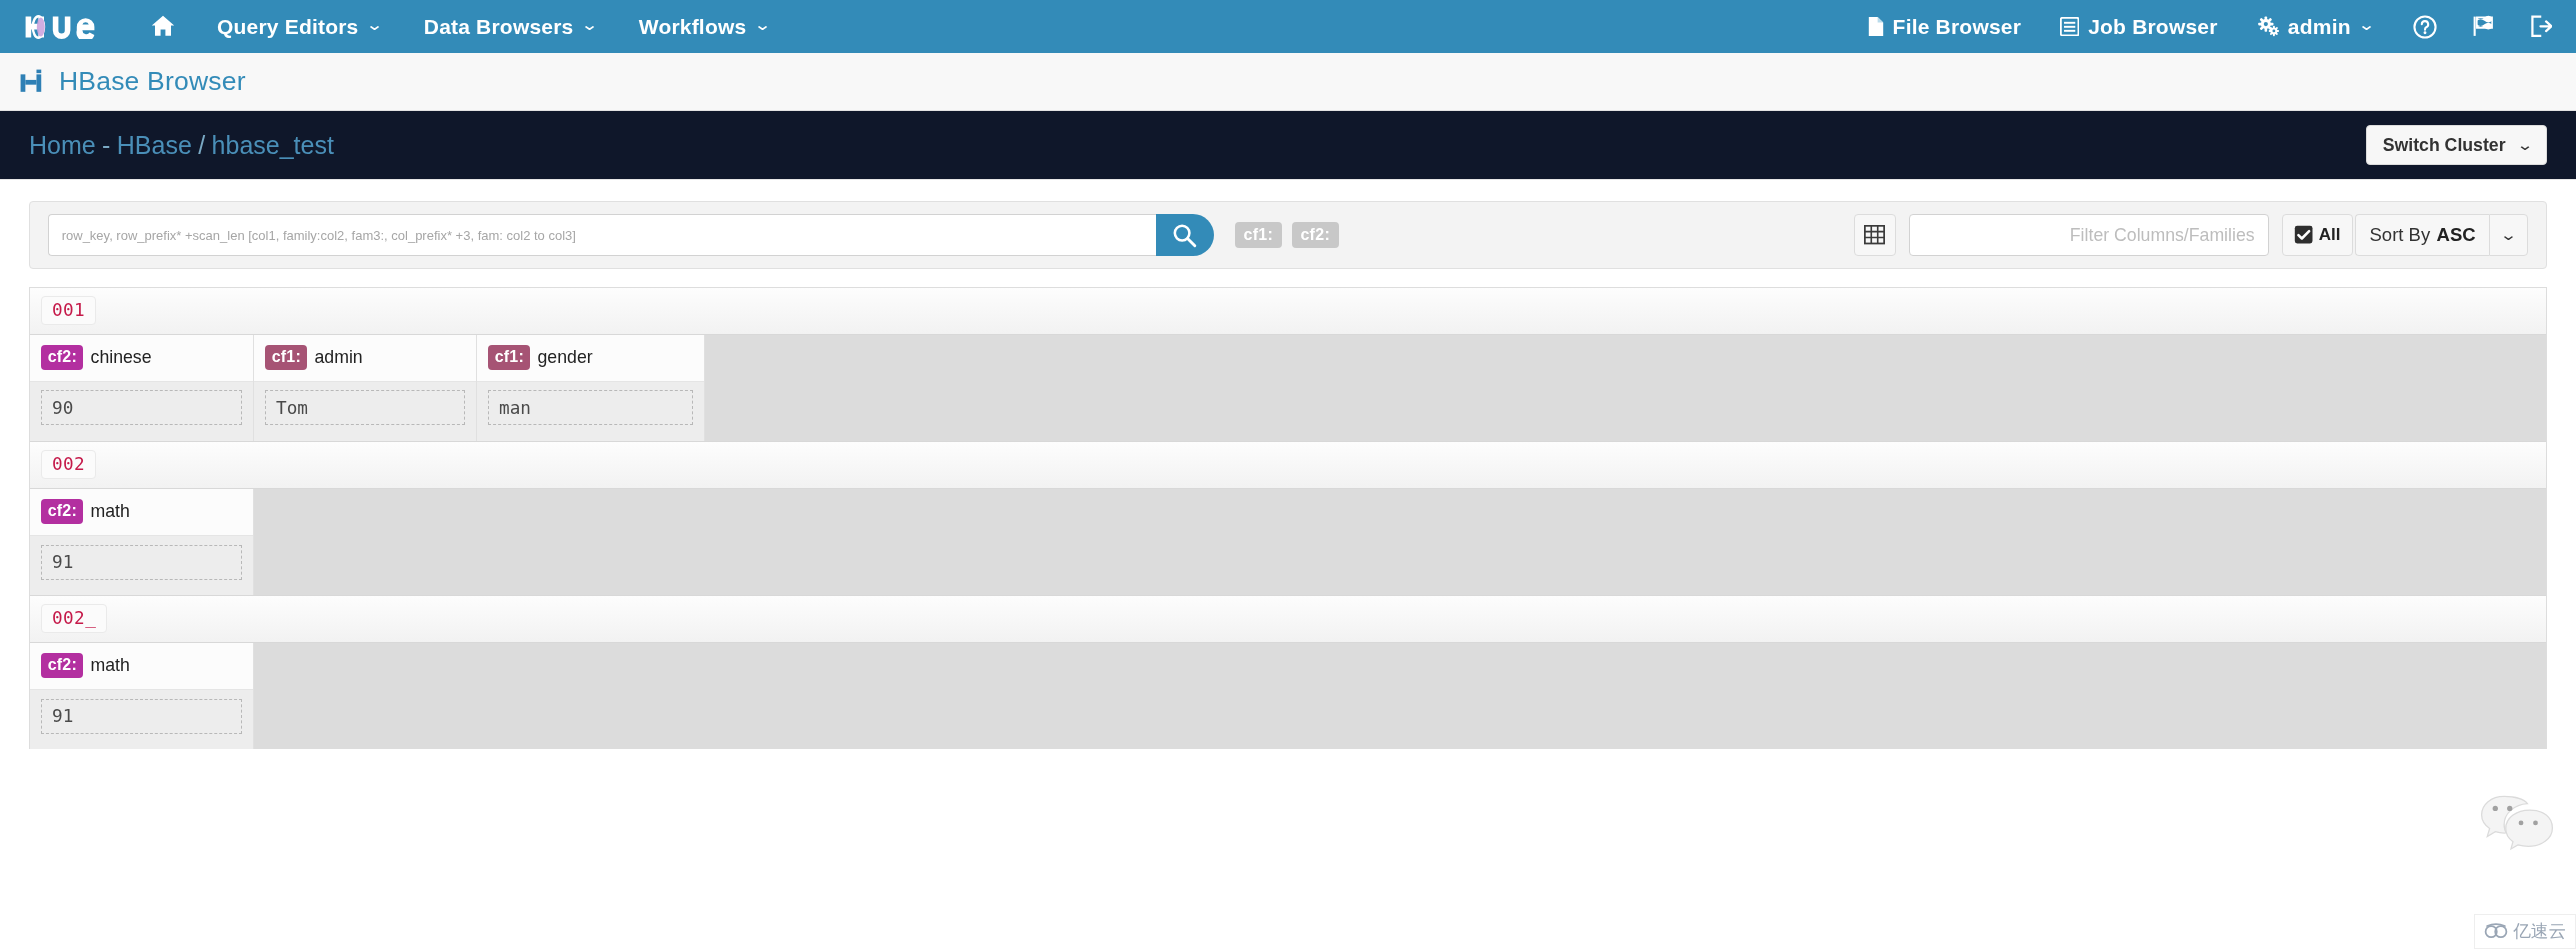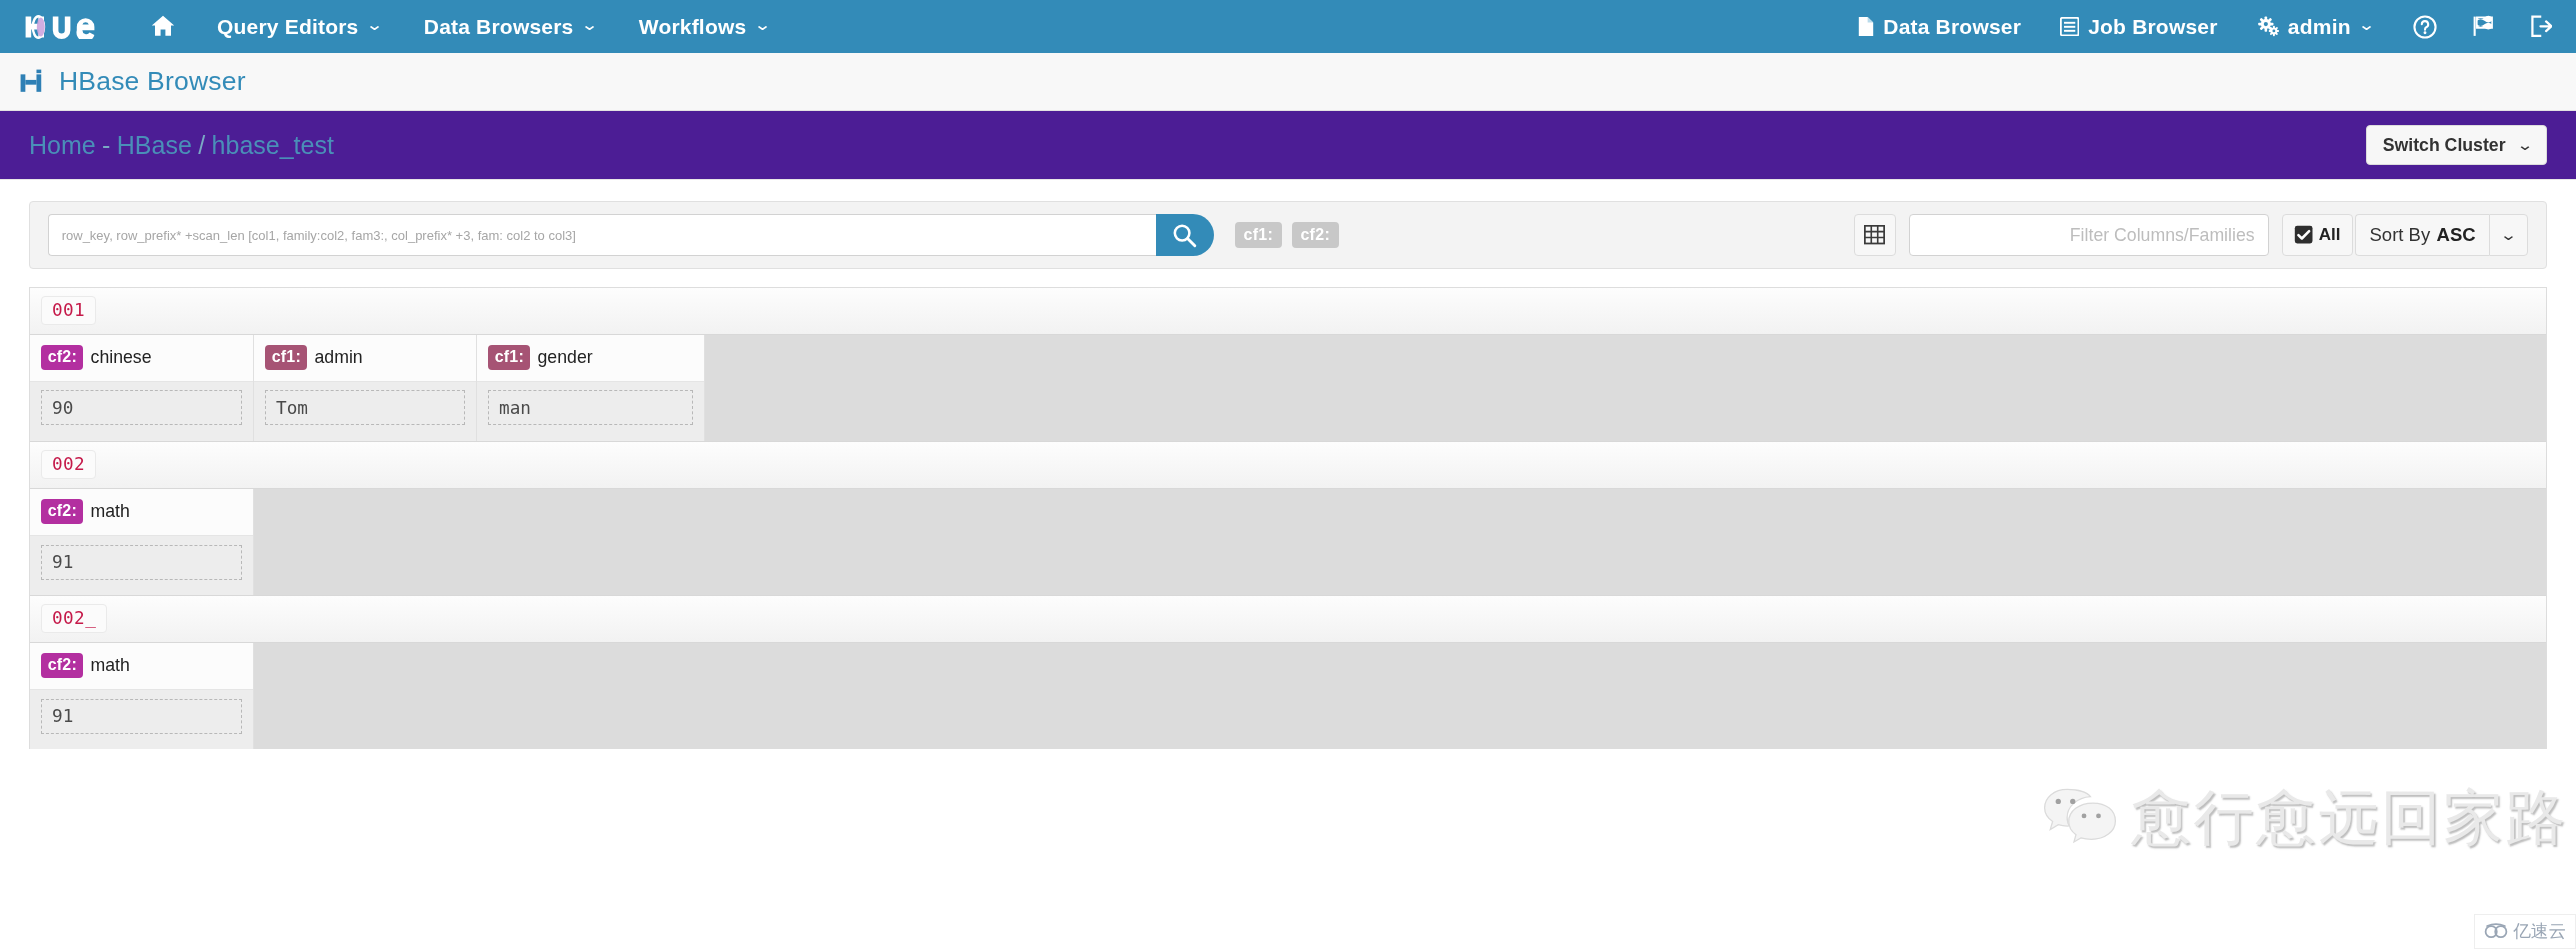--- a/index.html
+++ b/index.html
@@ -69,21 +69,21 @@
   .title-bar .page-title {
     color: #338bb8;
     font-size: 26.5px;
     font-weight: normal;
     letter-spacing: 0.2px;
   }
 
   
   .crumb-bar {
     height: 69px;
-    background: #4c1d95;
+    background: #0f172a;
     border-bottom: 0.8px solid #e6e6e6;
     display: flex;
     align-items: center;
     padding: 0 29px 0 29px;
     gap: 40px;
   }
   .crumbs {
     font-size: 25px;
     color: #4a8fb8;
     display: flex;
@@ -392,21 +392,21 @@
 
   <div class="nav-right">
 
     <div class="nav-item">
       <span class="nav-icon">
         <svg width="16" height="21" viewBox="0 0 20 26">
           <path d="M1 1 h11 l7 7 v17 H1 Z" fill="#ffffff"></path>
           <path d="M12 1 v7 h7 Z" fill="#b9dbeb"></path>
         </svg>
       </span>
-      <span>Data Browser</span>
+      <span>File Browser</span>
     </div>
 
     <div class="nav-item">
       <span class="nav-icon">
         <svg width="19.3" height="19.3" viewBox="0 0 24 24">
           <rect x="1" y="1" width="22" height="22" rx="2" fill="none" stroke="#ffffff" stroke-width="2.4"></rect>
           <rect x="5" y="6" width="14" height="2.4" fill="#ffffff"></rect>
           <rect x="5" y="11" width="14" height="2.4" fill="#ffffff"></rect>
           <rect x="5" y="16" width="14" height="2.4" fill="#ffffff"></rect>
         </svg>
@@ -626,21 +626,20 @@
         <path d="M62 21 C45 21 32 31 32 44 c0 6.5 3.4 12.4 9 16.4 l-2.5 9 8.6 -5 c4 1.2 8.3 1.8 12.9 1.8 17 0 30 -10 30 -23 S79 21 62 21 Z"></path>
       </g>
       <g fill="#9a9a9a">
         <circle cx="19" cy="19" r="3.3"></circle>
           <circle cx="37" cy="19" r="3.3"></circle>
         <circle cx="51" cy="37" r="3"></circle>
           <circle cx="69" cy="37" r="3"></circle>
       </g>
     </svg>
   </span>
-  <span class="wm-text">愈行愈远回家路</span>
 </div>
 
 <div class="brand-badge">
   <span class="cloud">
     <svg width="24" height="17.7" viewBox="0 0 30 22">
       <circle cx="9" cy="12" r="7" fill="none" stroke="#9aa6b5" stroke-width="2.2"></circle>
       <circle cx="21" cy="12" r="7" fill="none" stroke="#9aa6b5" stroke-width="2.2"></circle>
       <path d="M4 5 q11 -5 22 0" fill="none" stroke="#9aa6b5" stroke-width="2.2" stroke-linecap="round"></path>
     </svg>
   </span>

